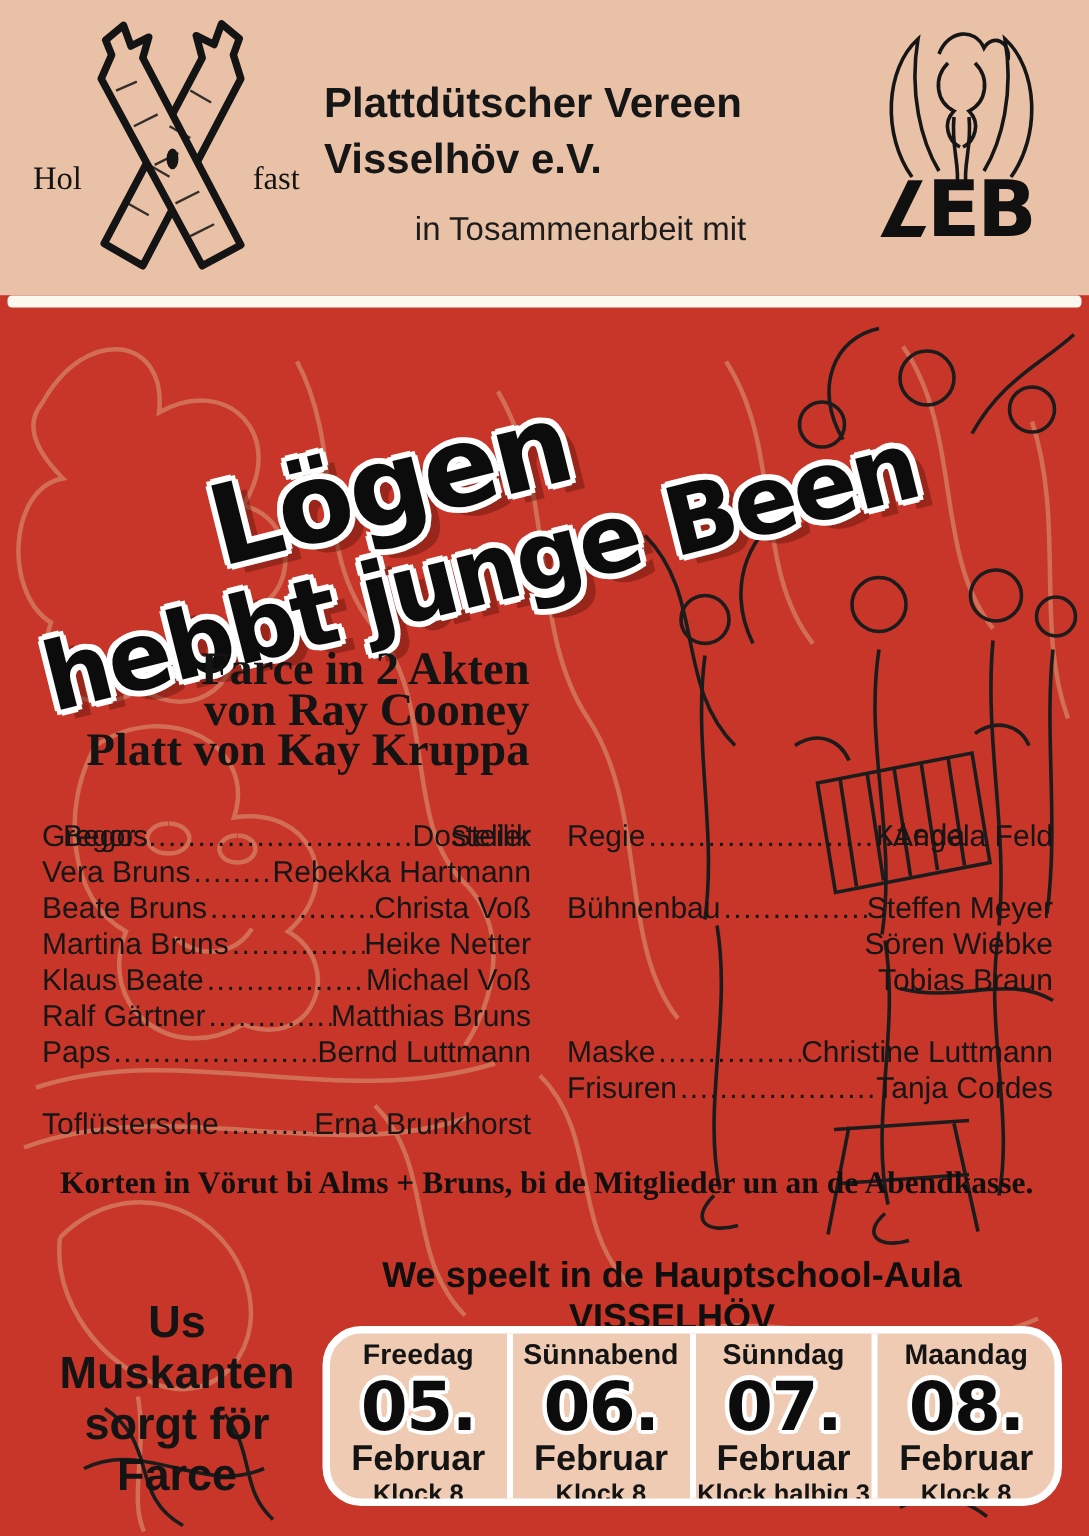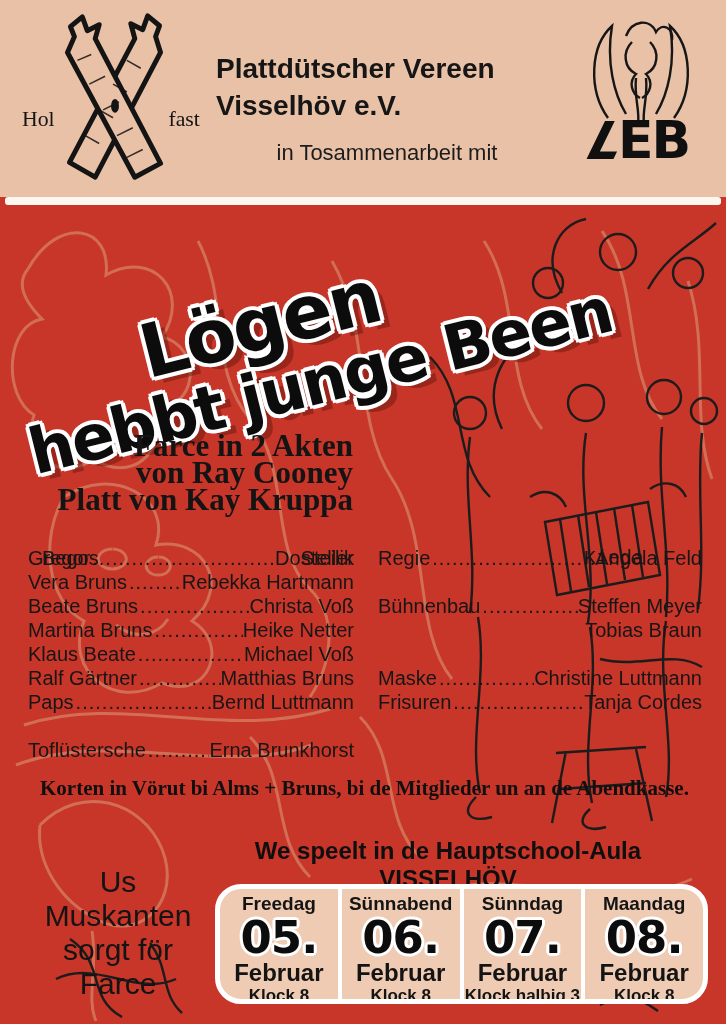--- a/index.html
+++ b/index.html
@@ -52,21 +52,21 @@
   .ov-b{left:14px;display:flex;justify-content:space-between;}
   .regiewrap{position:relative;}
   .regie-overlay{position:absolute;right:58px;top:0;font-size:20px;color:#161616;white-space:nowrap;font-family:Liberation Mono, monospace;}
   
   .tickets{position:absolute;left:40px;top:578px;font-family:"Liberation Serif",serif;font-weight:bold;
            font-size:21px;line-height:27px;color:#101010;z-index:3;}
   
   .venue{position:absolute;left:192px;top:640px;width:512px;text-align:center;font-weight:bold;
          font-size:24px;color:#0f0f0f;z-index:3;}
   
-  .musik{position:absolute;left:22px;top:668px;width:192px;text-align:center;font-weight:normal;
+  .musik{position:absolute;left:22px;top:668px;width:192px;text-align:center;font-weight:bold;
          font-size:30px;line-height:34px;color:#141414;z-index:3;}
   
   .dates{position:absolute;left:215px;top:687px;width:493px;height:120px;background:var(--panel);
          border:5px solid #fff;border-radius:26px;display:flex;box-sizing:border-box;z-index:4;overflow:hidden;}
   .datecol{flex:1;text-align:center;padding-top:4px;box-sizing:border-box;}
   .datecol + .datecol{border-left:4px solid #fff;}
   .day{font-size:19px;font-weight:bold;line-height:22px;color:#141414;}
   .num{font-size:45px;font-weight:bold;line-height:45px;letter-spacing:-1px;color:#0c0c0c;
        font-family:"DejaVu Sans",sans-serif;
        text-shadow:3px 0 0 #fff,-3px 0 0 #fff,0 3px 0 #fff,0 -3px 0 #fff,
@@ -242,20 +242,23 @@
         </div>
         <span class="regie-overlay">Kieda</span>
       </div>
       <div class="spacer24"></div>
       <div class="crow">
         <span class="role">Bühnenbau</span>
         <span class="dots">................................................................................</span>
         <span class="actor">Steffen Meyer</span>
       </div>
       <div class="crow actor-only">
+        <span class="actor">Sören Wiebke</span>
+      </div>
+      <div class="crow actor-only">
         <span class="actor">Tobias Braun</span>
       </div>
       <div class="spacer24"></div>
       <div class="crow">
         <span class="role">Maske</span>
         <span class="dots">................................................................................</span>
         <span class="actor">Christine Luttmann</span>
       </div>
       <div class="crow">
         <span class="role">Frisuren</span>

